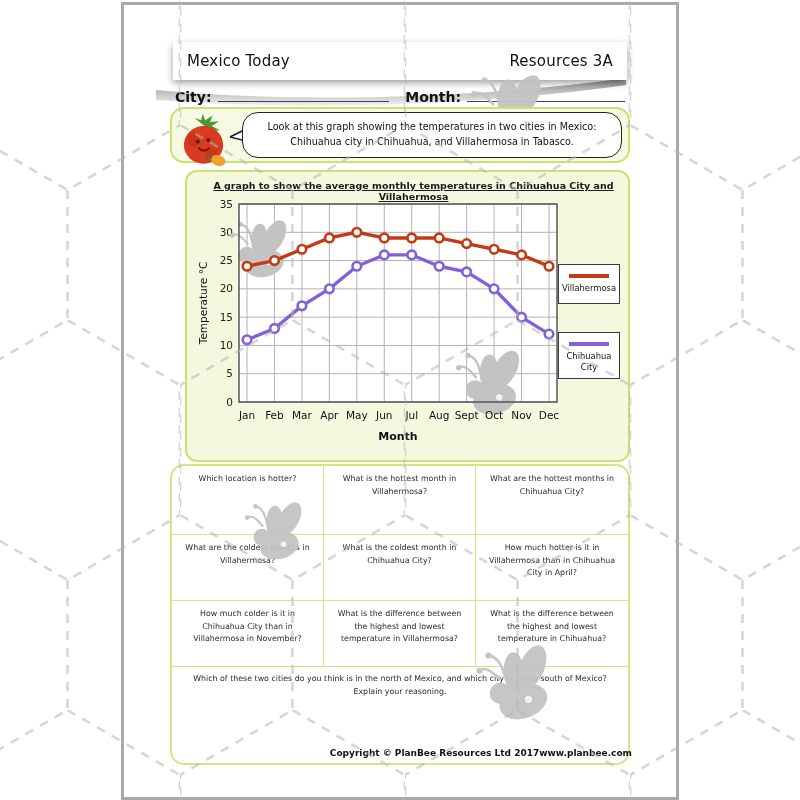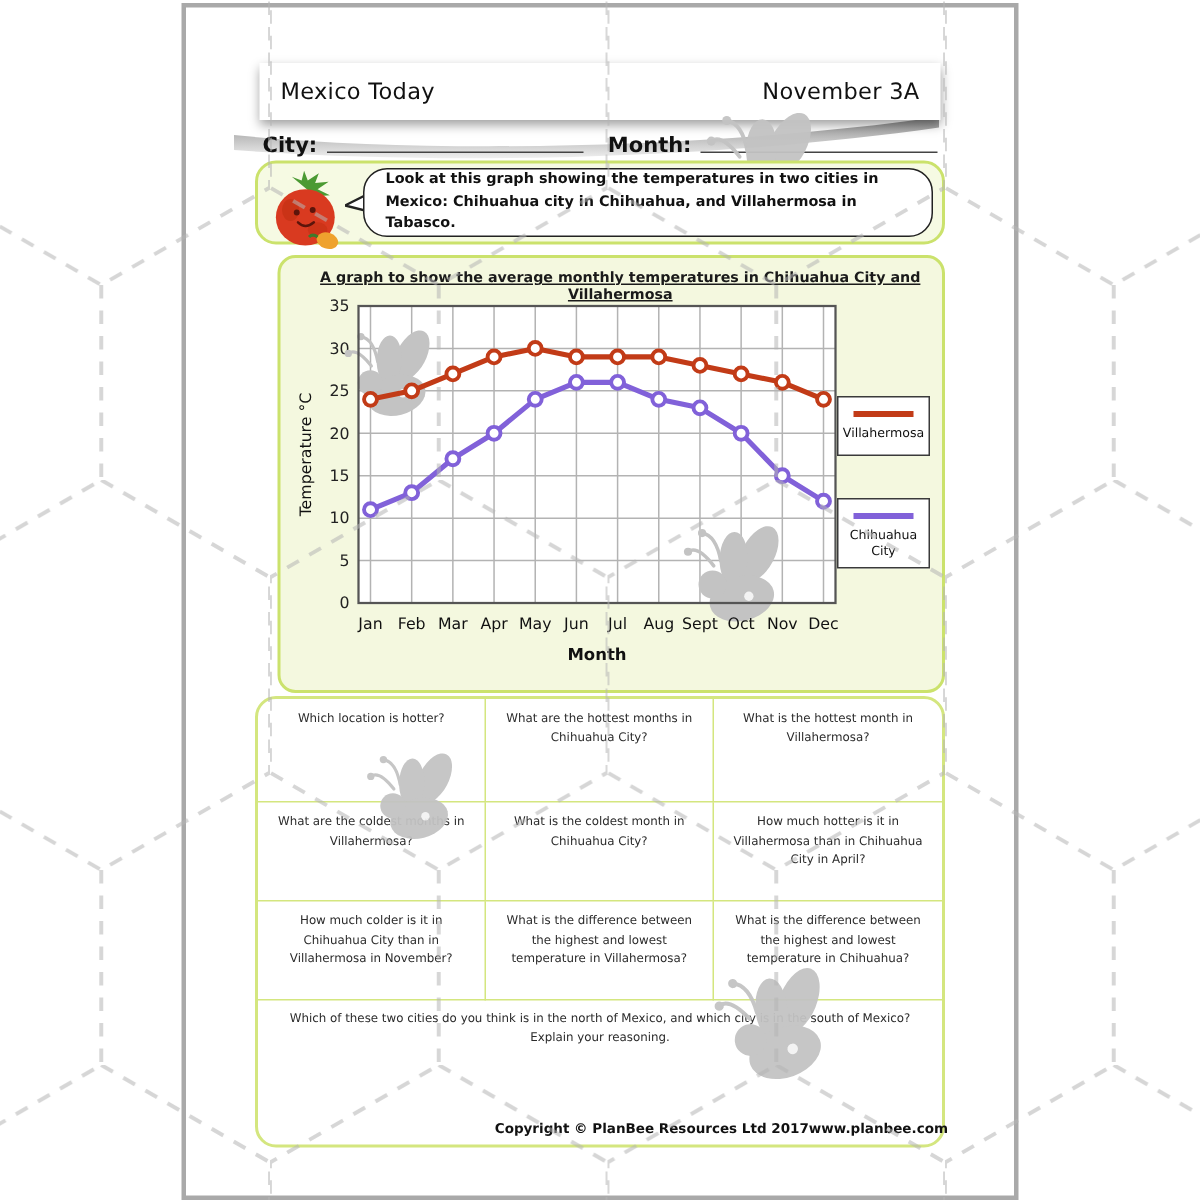--- a/index.html
+++ b/index.html
@@ -29,21 +29,21 @@
   .namedate .line.short{flex:.92;margin-right:2px;}
 
   
   .speech-box{position:absolute;left:170px;top:107px;width:460px;height:56px;z-index:7;
               background:#f6fae3;border:2px solid #cbe26c;border-radius:14px;box-sizing:border-box;}
   .tomato{position:absolute;left:8px;top:4px;width:52px;height:54px;}
   .bubble{position:absolute;left:70px;top:3px;right:6px;height:46px;background:#fff;
           border:1.6px solid #222;border-radius:16px;display:flex;align-items:center;
           justify-content:center;padding:2px 14px;box-sizing:border-box;}
   .bubble-tail{position:absolute;left:58px;top:20px;width:16px;height:14px;}
-  .bubble .txt{font-size:9.6px;line-height:1.55;color:#111;text-align:left;font-weight:bold;}
+  .bubble .txt{font-size:9.6px;line-height:1.55;color:#111;text-align:center;}
 
   
   .chart-panel{position:absolute;left:185px;top:170px;width:445px;height:292px;z-index:7;
                background:#f4f8df;border:2px solid #cbe26c;border-radius:12px;box-sizing:border-box;}
   .chart-title{margin-top:8px;text-align:center;font-size:9.5px;font-weight:bold;color:#1a1a1a;
                text-decoration:underline;padding-left:12px;}
   .chart-svg{position:absolute;left:8px;top:24px;}
   .legend-box{position:absolute;left:371px;width:62px;background:#fff;border:1.5px solid #3a3a3a;
               text-align:center;box-sizing:border-box;}
   .legend-box .sw{width:40px;height:3.6px;margin:9px auto 5px;}
@@ -101,21 +101,21 @@
     </symbol>
   </defs>
 </svg>
 
 <div class="canvas">
 
   <div class="frame"></div>
 
   <div class="band">
     <span class="t">Mexico Today</span>
-    <span class="t">November 3A</span>
+    <span class="t">Resources 3A</span>
   </div>
 
   <svg class="swoosh" width="470" height="30" viewBox="0 0 470 30">
     <defs>
       <linearGradient id="sg" x1="0" y1="0" x2="0" y2="1">
         <stop offset="0" stop-color="#8d8d8d"></stop>
           <stop offset="1" stop-color="#efefef"></stop>
       </linearGradient>
     </defs>
     <path d="M0,14 C130,27 320,23 470,2 L470,9 C330,29 150,35 0,24 Z" fill="url(#sg)"></path>
@@ -226,22 +226,22 @@
       <div class="ll">Villahermosa</div>
     </div>
     <div class="legend-box legend-2">
       <div class="sw" id="sw1" style="background: rgb(129, 97, 217);"></div>
       <div class="ll">Chihuahua City</div>
     </div>
   </div>
 
   <div class="questions" id="questions">
       <div class="qcell">Which location is hotter?</div>
+      <div class="qcell">What is the hottest month in Villahermosa?</div>
       <div class="qcell">What are the hottest months in Chihuahua City?</div>
-      <div class="qcell">What is the hottest month in Villahermosa?</div>
       <div class="qcell">What are the coldest months in Villahermosa?</div>
       <div class="qcell">What is the coldest month in Chihuahua City?</div>
       <div class="qcell">How much hotter is it in Villahermosa than in Chihuahua City in April?</div>
       <div class="qcell">How much colder is it in Chihuahua City than in Villahermosa in November?</div>
       <div class="qcell">What is the difference between the highest and lowest temperature in Villahermosa?</div>
       <div class="qcell">What is the difference between the highest and lowest temperature in Chihuahua?</div>
       <div class="qcell qwide">Which of these two cities do you think is in the north of Mexico, and which city is in the south of Mexico? Explain your reasoning.</div>
     </div>
 
   <svg class="bee bee-mid" viewBox="0 0 100 100">

